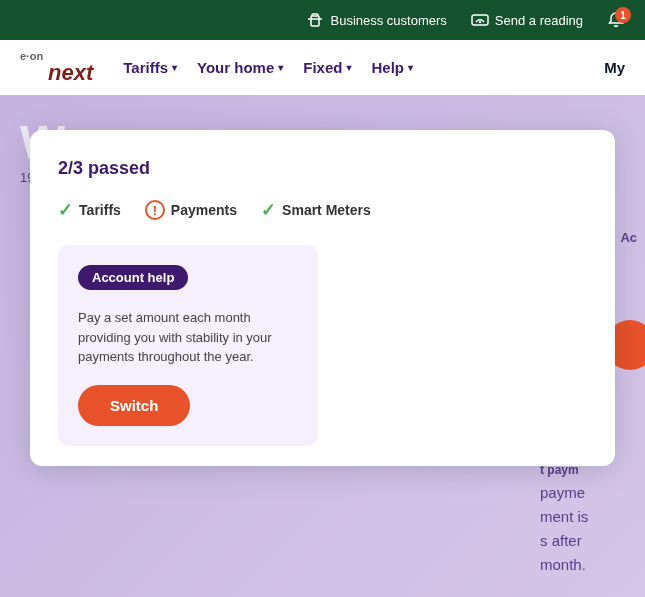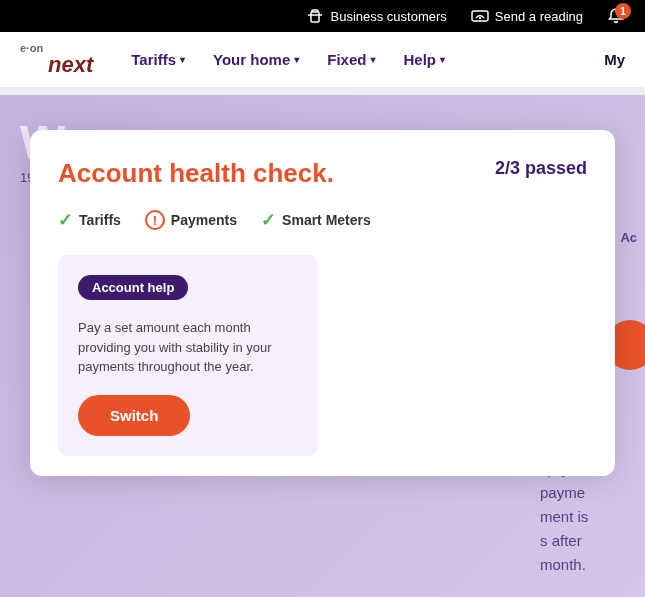--- a/index.html
+++ b/index.html
@@ -1,21 +1,21 @@
 <!DOCTYPE html>
 <html><head>
   <meta charset="utf-8">
   <style>
     * { box-sizing: border-box; margin: 0; padding: 0; }
     body { font-family: Arial, sans-serif; background: #f0eaf5; width: 645px; height: 597px; overflow: hidden; position: relative; }
 
     
     .top-bar {
-      background: #000000;
-      height: 32px;
+      background: #14532d;
+      height: 40px;
       display: flex;
       align-items: center;
       justify-content: flex-end;
       padding: 0 20px;
       gap: 24px;
     }
     .top-bar-item {
       display: flex;
       align-items: center;
       gap: 6px;
@@ -31,21 +31,21 @@
       justify-content: center;
     }
 
     
     .nav-bar {
       background: white;
       height: 55px;
       display: flex;
       align-items: center;
       padding: 0 20px;
-      gap: 28px;
+      gap: 20px;
     }
     .logo {
       display: flex;
       flex-direction: column;
       line-height: 1;
       margin-right: 10px;
     }
     .logo-eon {
       font-size: 11px;
       color: #666;
@@ -292,21 +292,20 @@
     <div>ment is</div>
     <div>s after</div>
     <div>month.</div>
   </div>
 </div>
 
 <div style="position:absolute; top:320px; right:-10px; width:50px; height:50px; background:#e8522a; border-radius:50%; z-index:5;"></div>
 
 <div class="modal">
   <div class="modal-header">
-    <div class="modal-title">Account health check.</div>
     <div class="modal-passed">2/3 passed</div>
   </div>
 
   <div class="modal-checks">
     <div class="check-item">
       <span class="check-green">✓</span>
       <span>Tariffs</span>
     </div>
     <div class="check-item">
       <div class="check-warning">!</div>

